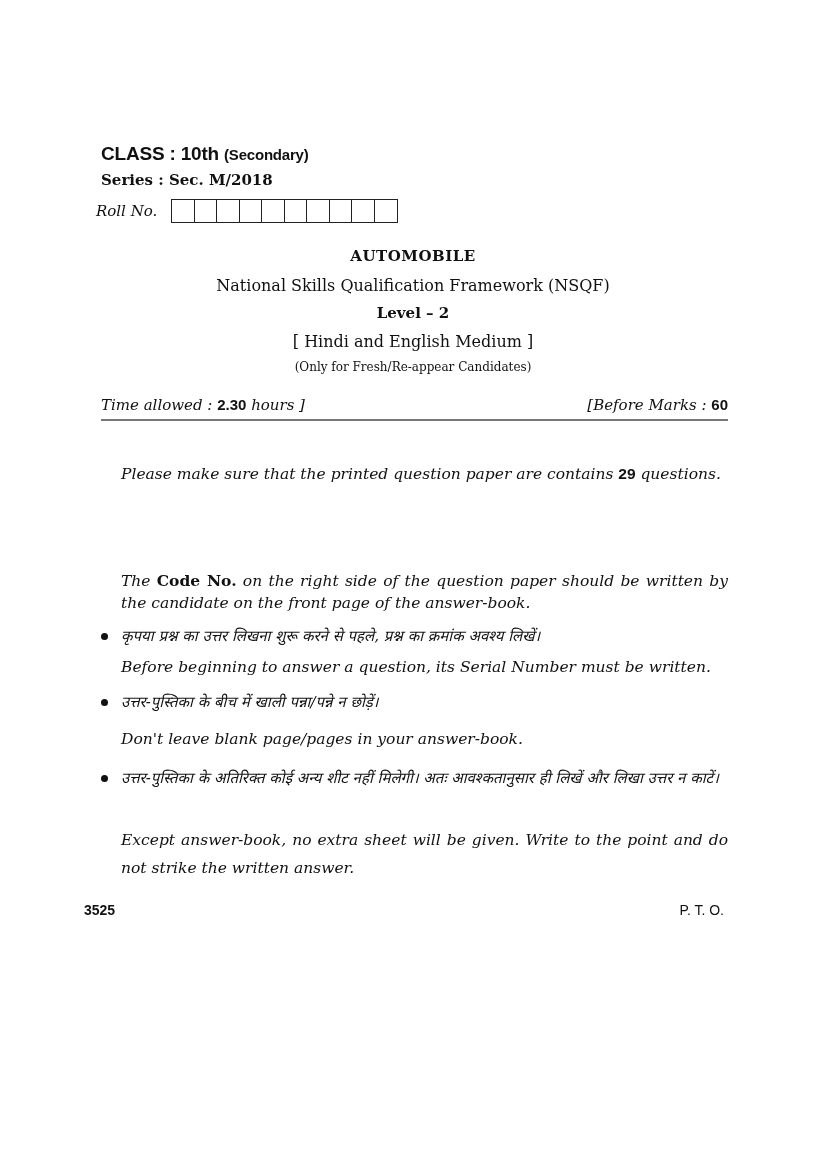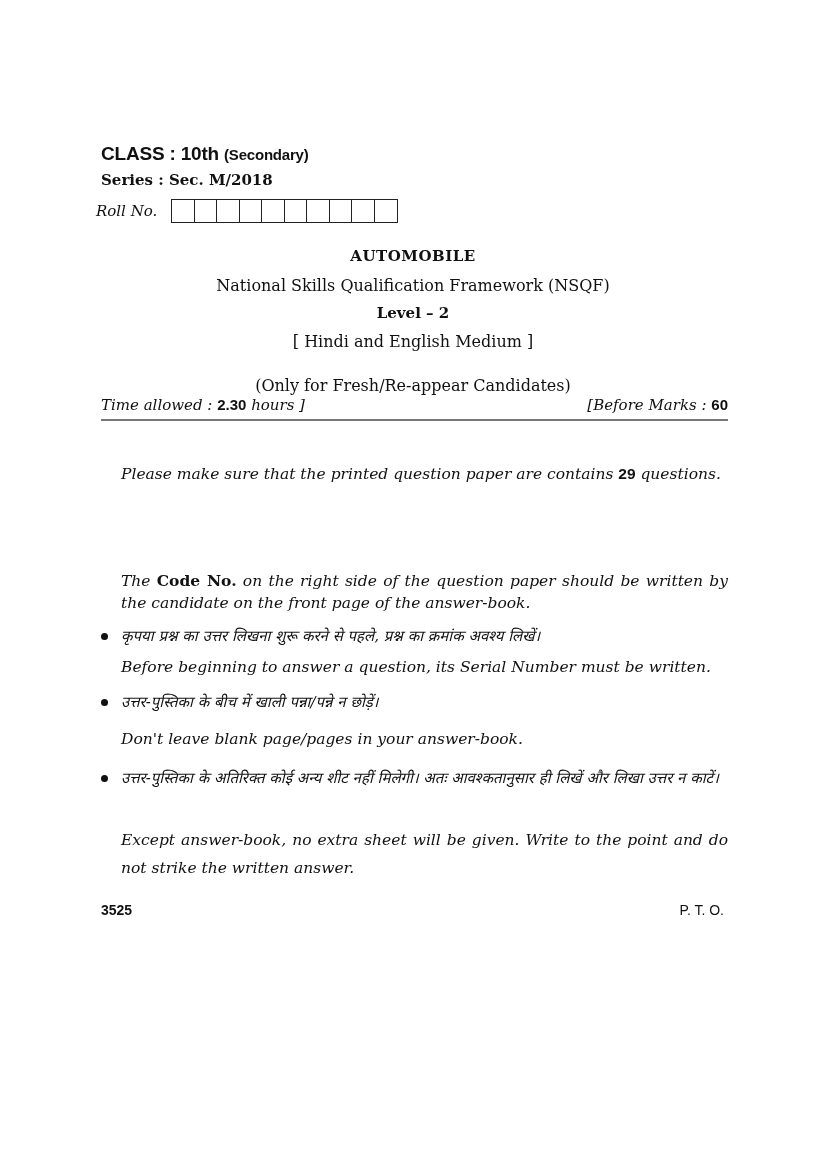--- a/index.html
+++ b/index.html
@@ -17,33 +17,33 @@
     .roll .lbl { margin-right: 14px; }
     .roll-boxes { display: flex; border: 1.5px solid #222; height: 22px; }
     .roll-box { width: 22.5px; height: 22px; border-right: 1.5px solid #222; box-sizing: border-box; }
     .roll-box:last-child { border-right: none; }
 
     .center { position: absolute; left: 0; width: 826px; text-align: center; }
     .subject { top: 247px; font-size: 15px; font-weight: bold; letter-spacing: 0.5px; }
     .nsqf { top: 276px; font-size: 16px; }
     .level { top: 304px; font-size: 15px; font-weight: bold; }
     .medium { top: 332px; font-size: 16px; }
-    .candidates { top: 360px; font-size: 16px; margin-top: 16px; }
+    .candidates { top: 360px; font-size: 12px; }
 
     .time-row { position: absolute; left: 101px; width: 627px; top: 396px; font-size: 15px; font-style: italic; display: flex; justify-content: space-between; }
     .time-row b { font-style: normal; font-family: "Liberation Sans", sans-serif; }
     .divider { position: absolute; left: 101px; width: 627px; top: 419px; height: 0; border-top: 2px solid #777; }
 
     .bullet-hi { position: absolute; left: 101px; width: 627px; font-size: 15px; font-style: italic; line-height: 22px; }
     .bullet-hi .dot { position: absolute; left: 0; top: 8px; width: 7px; height: 7px; border-radius: 50%; background: #111; }
     .bullet-hi .txt { margin-left: 20px; display: block; text-align: justify; }
     .en { position: absolute; left: 121px; width: 607px; font-size: 15.5px; font-style: italic; line-height: 22px; text-align: justify; }
     .en b { font-style: normal; }
 
-    .footer-left { position: absolute; left: 101px; top: 902px; font-size: 14px; font-weight: bold; }
+    .footer-left { position: absolute; left: 84px; top: 902px; font-size: 14px; font-weight: bold; }
     .footer-right { position: absolute; right: 102px; top: 902px; font-size: 14px; }
   </style>
 </head>
 <body>
 
 <div class="page">
 
   <div class="class-line sans">
     <span>CLASS : 10th</span>
     <span class="sub">(Secondary)</span>

